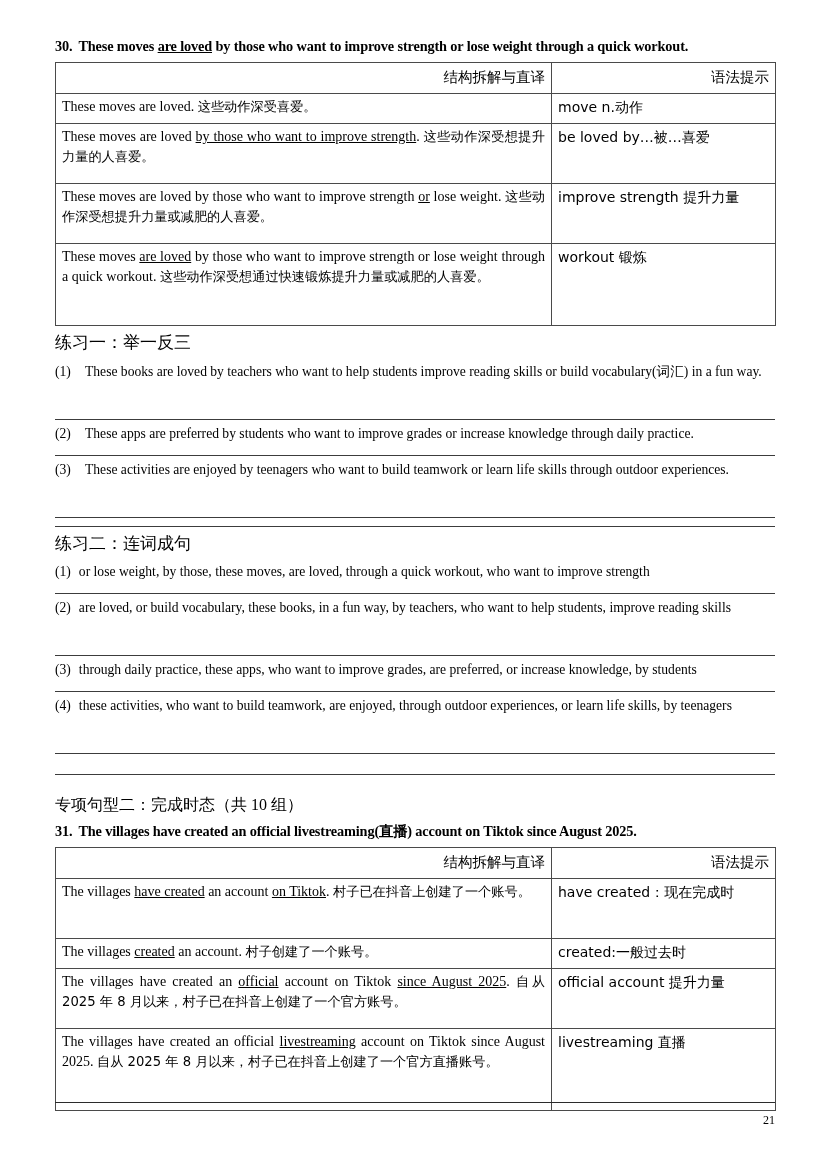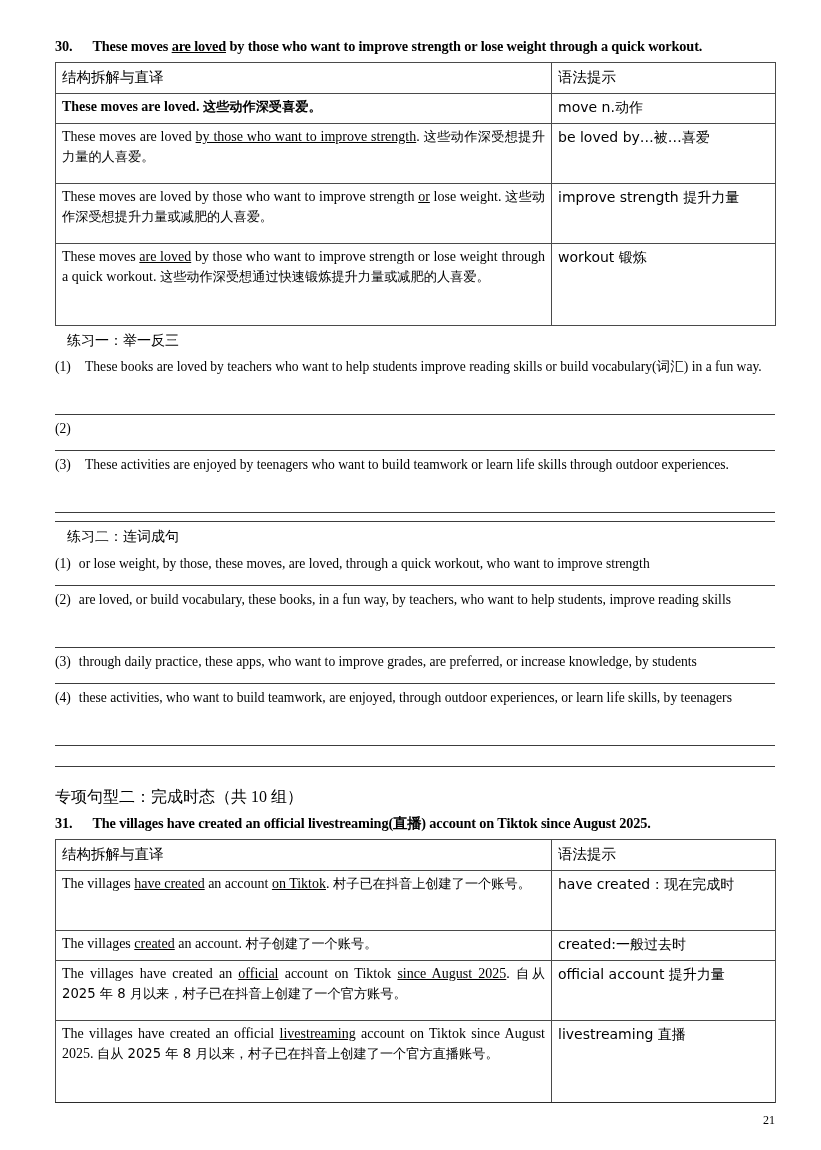--- a/index.html
+++ b/index.html
@@ -26,21 +26,21 @@
 
   
   .q-head {
     font-size: 14.3px;
     font-weight: bold;
     line-height: 1.25;
     letter-spacing: -0.15px;
     margin: 0 0 6px 0;
     white-space: nowrap;
   }
-  .q-head .num { margin-right: 20px; }
+  .q-head .num { margin-right: 6px; }
   .section-head {
     font-size: 16px;
     font-weight: normal;
     margin: 0 0 7px 0;
     line-height: 1.3;
   }
   u { text-decoration: underline; text-underline-offset: 1px; }
 
   
   table.grid {
@@ -50,36 +50,36 @@
     table-layout: fixed;
   }
   table.grid th, table.grid td {
     border: 1px solid #4a4a4a;
     vertical-align: top;
     padding: 3px 6px 4px 6px;
     font-size: 14px;
     line-height: 1.45;
   }
   table.grid th {
-    text-align: left;
+    text-align: right;
     font-weight: normal;
     font-size: 14.5px;
     padding: 4px 6px 5px 6px;
   }
   col.c-left { width: 496px; }
   col.c-right { width: 224px; }
   td.left-cell { text-align: justify; text-justify: inter-word; }
   td.right-cell { white-space: normal; }
   .cn { font-family: "DejaVu Sans", "Liberation Sans", sans-serif; font-size: 13.2px; }
 
   
   .practice-label {
     font-family: "DejaVu Sans", "Liberation Sans", sans-serif;
-    font-size: 14px;
-    margin: 5px 0 3px 12px;
+    font-size: 17px;
+    margin: 5px 0 3px 0;
     line-height: 1.4;
   }
   .ex-list { margin: 0; padding: 0; }
   .ex-item {
     display: flex;
     font-size: 13.6px;
     line-height: 1.55;
     padding: 3px 0 6px 0;
     border-bottom: 1px solid #3c3c3c;
     width: 720px;
@@ -133,21 +133,21 @@
         <col class="c-right">
       </colgroup>
     <thead>
       <tr>
         <th class="cn">结构拆解与直译</th>
         <th class="cn">语法提示</th>
       </tr>
     </thead>
     <tbody id="t30-body">
         <tr>
-          <td class="left-cell" style="height: 22px; font-weight: bold;"><span>These moves are loved.  </span><span class="cn">这些动作深受喜爱。</span></td>
+          <td class="left-cell" style="height: 22px;"><span>These moves are loved.  </span><span class="cn">这些动作深受喜爱。</span></td>
           <td class="right-cell cn">move n.动作</td>
         </tr>
         <tr>
           <td class="left-cell" style="height: 52px;"><span>These moves are loved </span><u>by those who want to improve strength</u><span>.  </span><span class="cn">这些动作深受想提升力量的人喜爱。</span></td>
           <td class="right-cell cn">be loved by…被…喜爱</td>
         </tr>
         <tr>
           <td class="left-cell" style="height: 52px;"><span>These moves are loved by those who want to improve strength </span><u>or</u><span> lose weight.  </span><span class="cn">这些动作深受想提升力量或减肥的人喜爱。</span></td>
           <td class="right-cell cn">improve strength 提升力量</td>
         </tr>
@@ -159,20 +159,21 @@
   </table>
 
   <div class="practice-label">练习一：举一反三</div>
   <div class="ex-list" id="p1-30">
       <div class="ex-item" style="min-height: 62px;">
         <span class="marker wide">(1)</span>
         <span class="body">These books are loved by teachers who want to help students improve reading skills or build vocabulary(词汇) in a fun way.</span>
       </div>
       <div class="ex-item" style="min-height: 36px;">
         <span class="marker wide">(2)</span>
+        <span class="body">These apps are preferred by students who want to improve grades or increase knowledge through daily practice.</span>
       </div>
       <div class="ex-item" style="min-height: 62px;">
         <span class="marker wide">(3)</span>
         <span class="body">These activities are enjoyed by teenagers who want to build teamwork or learn life skills through outdoor experiences.</span>
       </div>
     </div>
 
   <div class="spacer-8"></div>
   <div class="rule"></div>
 

